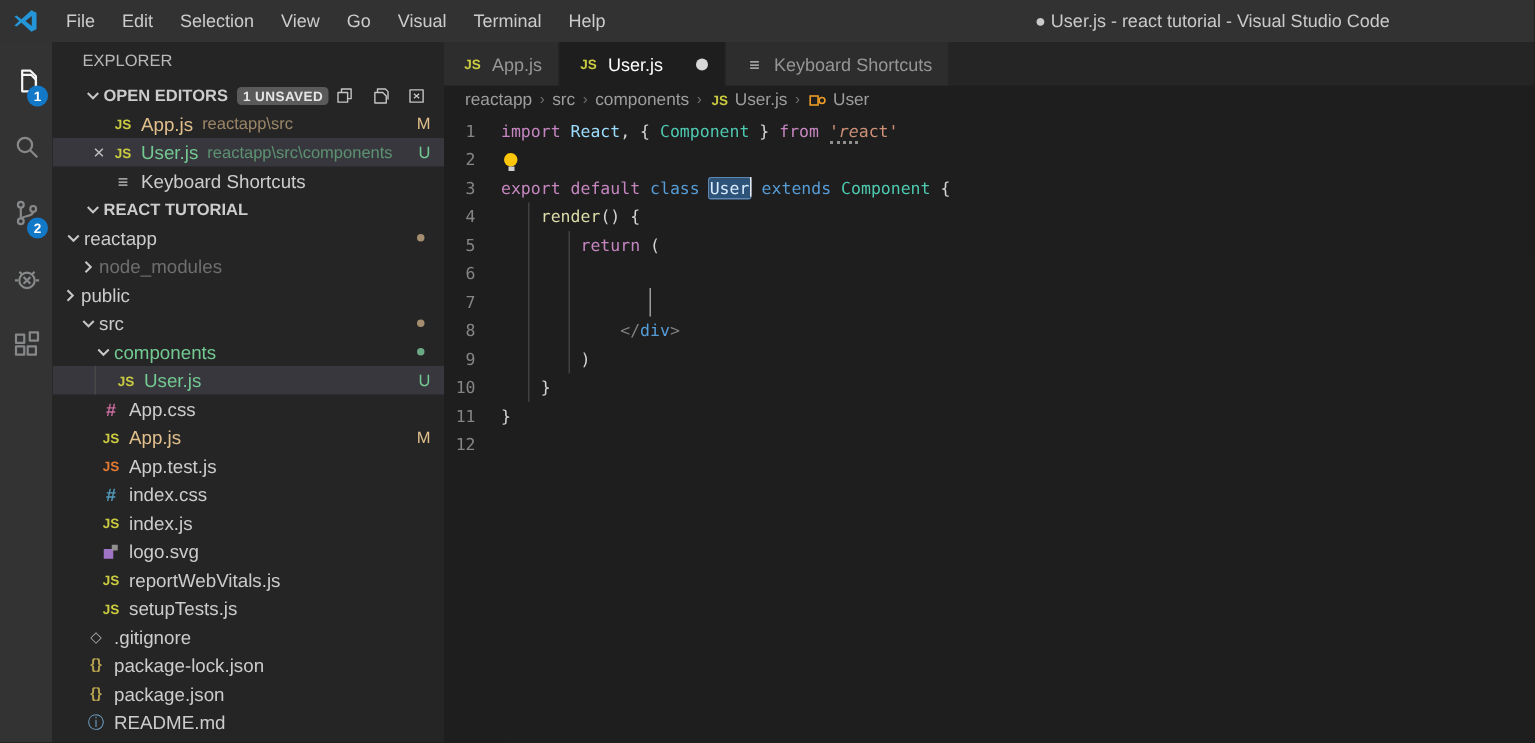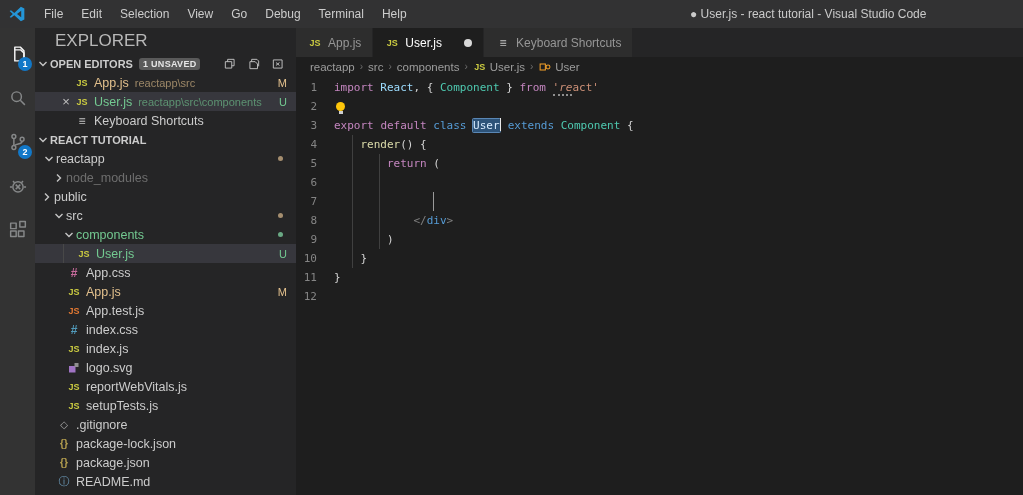--- a/index.html
+++ b/index.html
@@ -20,22 +20,22 @@
   
   .activitybar { width:35px; background:#333333; display:flex; flex-direction:column; align-items:center; padding-top:4px; }
   .ab-item { position:relative; width:35px; height:44px; display:flex; align-items:center; justify-content:center;
     color:#868889; cursor:pointer; }
   .ab-item.active { color:#f5f5f5; }
   .ab-badge { position:absolute; right:3px; bottom:5px; min-width:14px; height:14px; border-radius:8px;
     background:#1278c8; color:#ffffff; font-size:9px; font-weight:bold; display:flex; align-items:center; justify-content:center; padding:0 3px; }
 
   
   .sidebar { width:261px; background:#252526; color:#cccccc; font-size:12.5px; display:flex; flex-direction:column; overflow:hidden; }
-  .explorer-title { height:26px; display:flex; align-items:center; padding-left:20px; font-size:17px; color:#b8b8b8; flex:0 0 26px; }
-  .section-header { height:19px; display:flex; align-items:center; font-size:11px; font-weight:bold; color:#cccccc; padding-left:1px; cursor:pointer; }
+  .explorer-title { height:26px; display:flex; align-items:center; padding-left:20px; font-size:11px; color:#b8b8b8; flex:0 0 26px; }
+  .section-header { height:19px; display:flex; align-items:center; font-size:11px; font-weight:bold; color:#cccccc; padding-left:20px; cursor:pointer; }
   .section-header .chev { width:14px; display:flex; justify-content:center; }
   .oe-badge { background:#5a5a5a; color:#e6e6e6; font-size:9px; font-weight:bold; border-radius:3px;
     padding:1px 4px; margin-left:6px; letter-spacing:.3px; }
   .oe-actions { margin-left:auto; display:flex; gap:8px; padding-right:10px; }
   .oe-actions .act { width:16px; height:16px; display:flex; align-items:center; justify-content:center; color:#c5c5c5; cursor:pointer; }
 
   .row { height:19px; display:flex; align-items:center; white-space:nowrap; cursor:pointer; position:relative; }
   .row.selected { background:#37373d; }
   .row .label { overflow:hidden; text-overflow:ellipsis; }
   .row .path { margin-left:6px; font-size:11px; opacity:.62; }
@@ -100,21 +100,21 @@
       <svg viewBox="0 0 24 24" width="18" height="18">
           <path fill="#2496d8" d="M17.2 2.4 8.4 10.5 4 7.1l-1.8.9 4.2 4-4.2 4 1.8.9 4.4-3.4 8.8 8.1 4.6-2.2V4.6L17.2 2.4zm.4 5.2v8.8L12 12l5.6-4.4z"></path>
         </svg>
     </span>
     <div class="menus" id="menus">
         <span class="menu-item">File</span>
         <span class="menu-item">Edit</span>
         <span class="menu-item">Selection</span>
         <span class="menu-item">View</span>
         <span class="menu-item">Go</span>
-        <span class="menu-item">Debug</span>
+        <span class="menu-item">Visual</span>
         <span class="menu-item">Terminal</span>
         <span class="menu-item">Help</span>
       </div>
     <div class="window-title">● User.js - react tutorial - Visual Studio Code</div>
   </div>
 
   <div class="body">
     <div class="activitybar" id="activitybar">
         <div class="ab-item active">
      <span>

